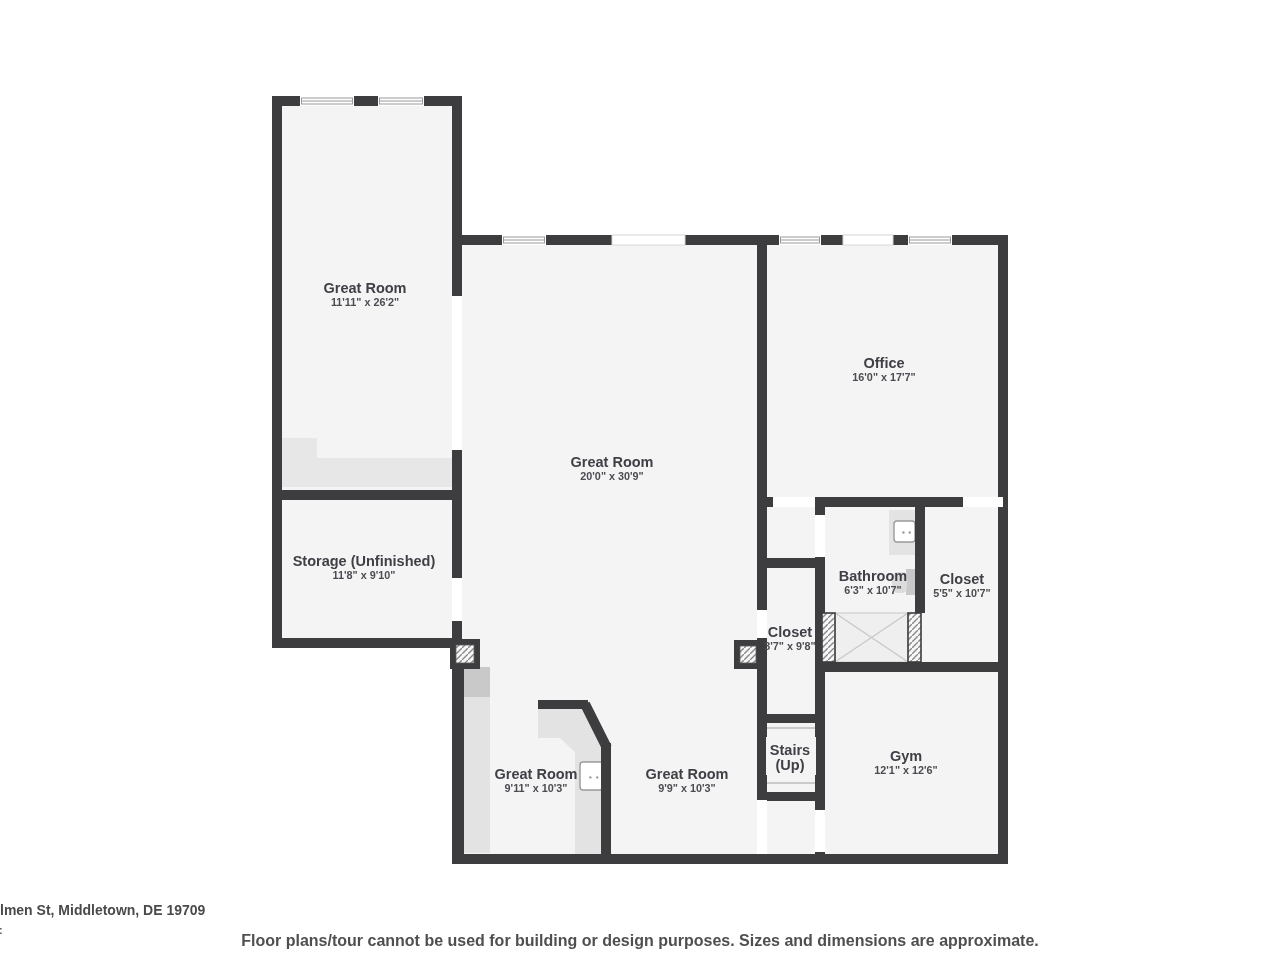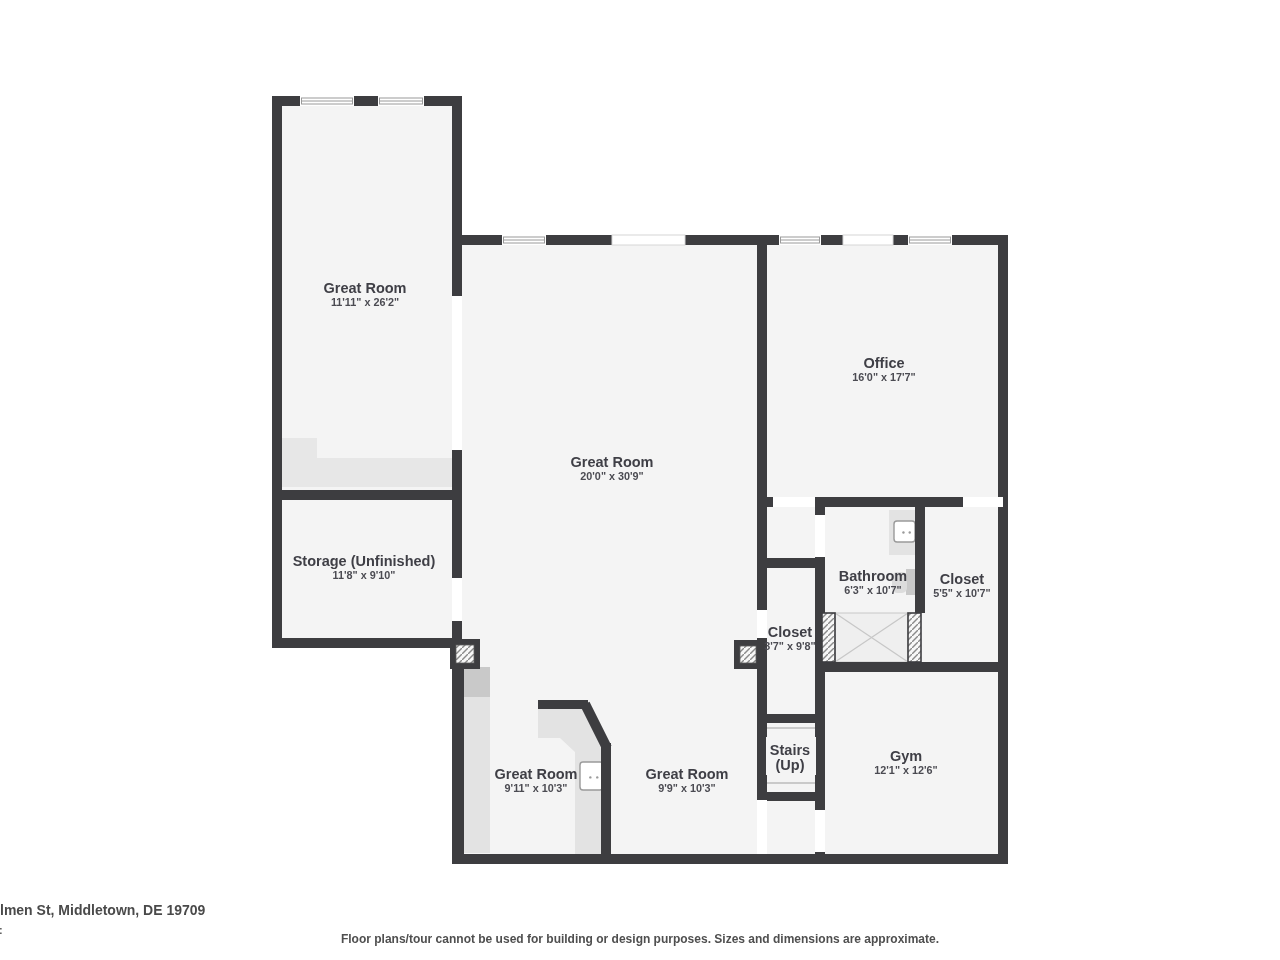--- a/index.html
+++ b/index.html
@@ -14,21 +14,21 @@
   .footer-address{
     position:absolute;left:0px;top:902px;
     font-size:14px;font-weight:700;color:#4a4a4a;white-space:nowrap;
   }
   .footer-fragment{
     position:absolute;left:-1px;top:924px;
     font-size:11px;font-weight:700;color:#5a5a5a;
   }
   .footer-disclaimer{
     position:absolute;left:0;top:932px;width:1280px;text-align:center;
-    font-size:12px;font-weight:700;color:#4f4f4f;
+    font-size:16px;font-weight:700;color:#4f4f4f;
   }
 </style>
 </head>
 <body>
 
 <svg id="plan-svg" width="1280" height="960" viewBox="0 0 1280 960">
     <defs>
       <pattern id="hatch" patternUnits="userSpaceOnUse" width="6" height="6">
         <rect x="0" y="0" width="6" height="6" fill="#f7f7f7"></rect>
         <path d="M0,6 L6,0" stroke="#8a8a8a" stroke-width="1.4"></path>

